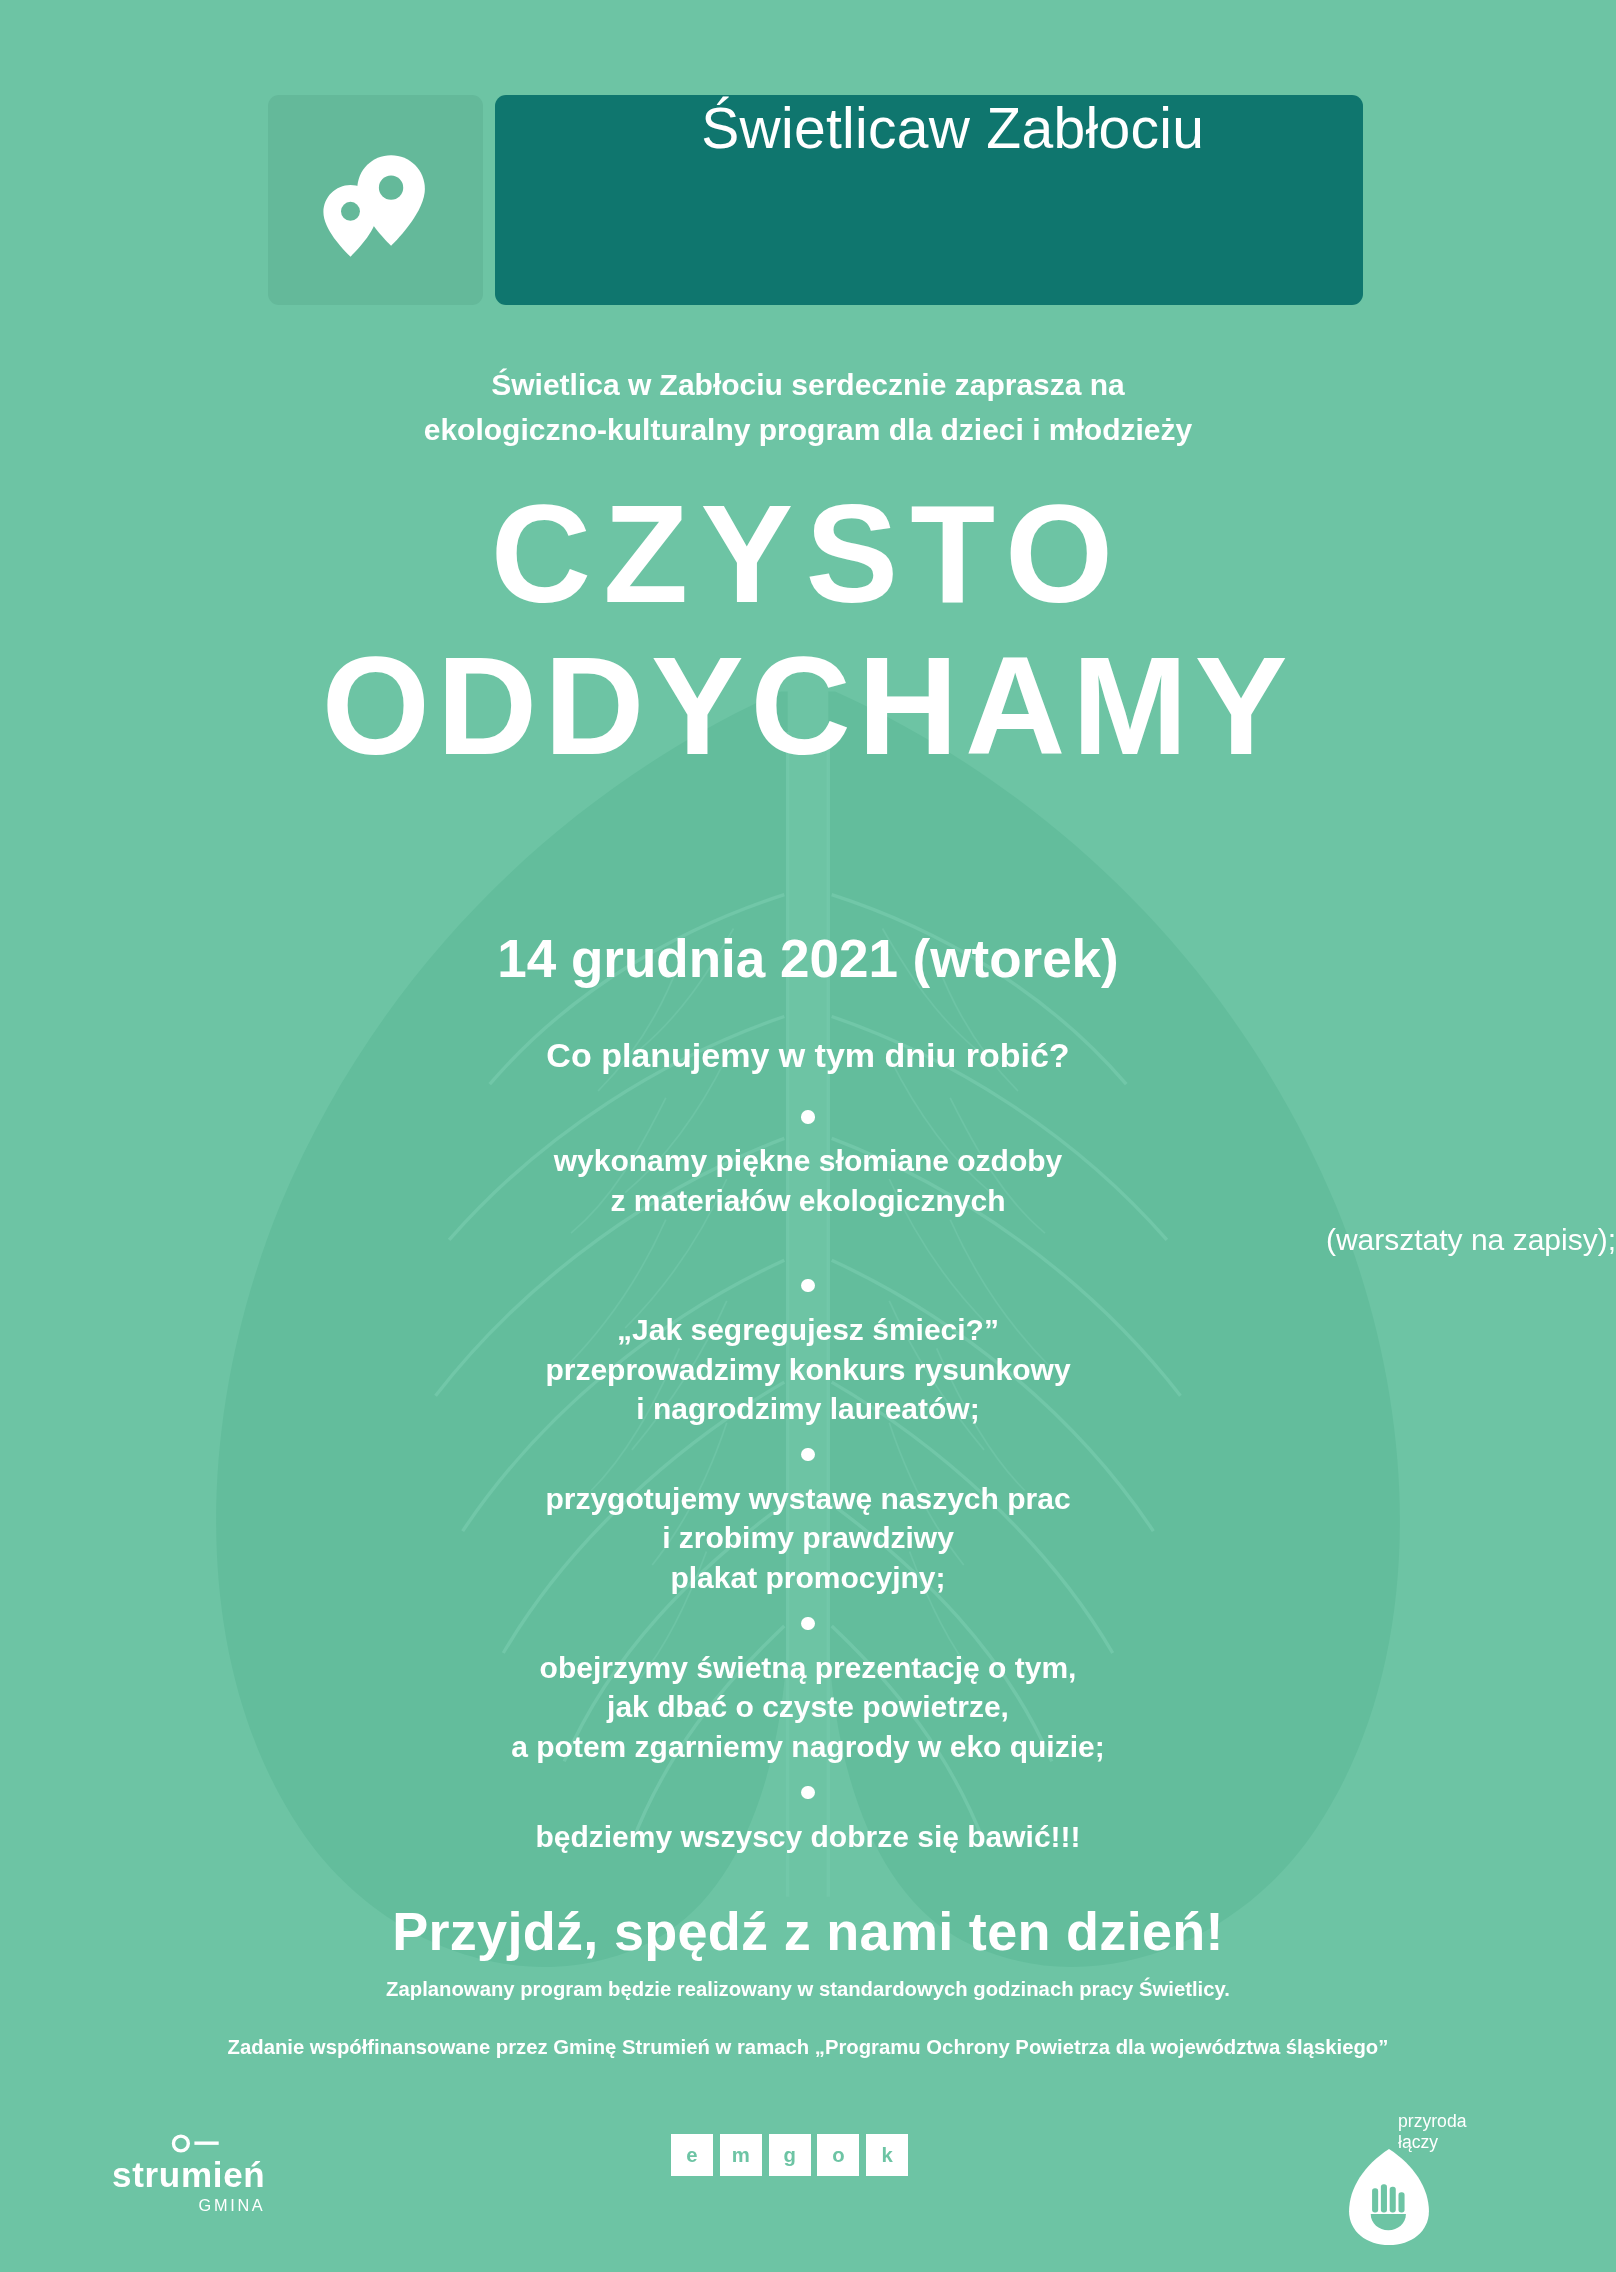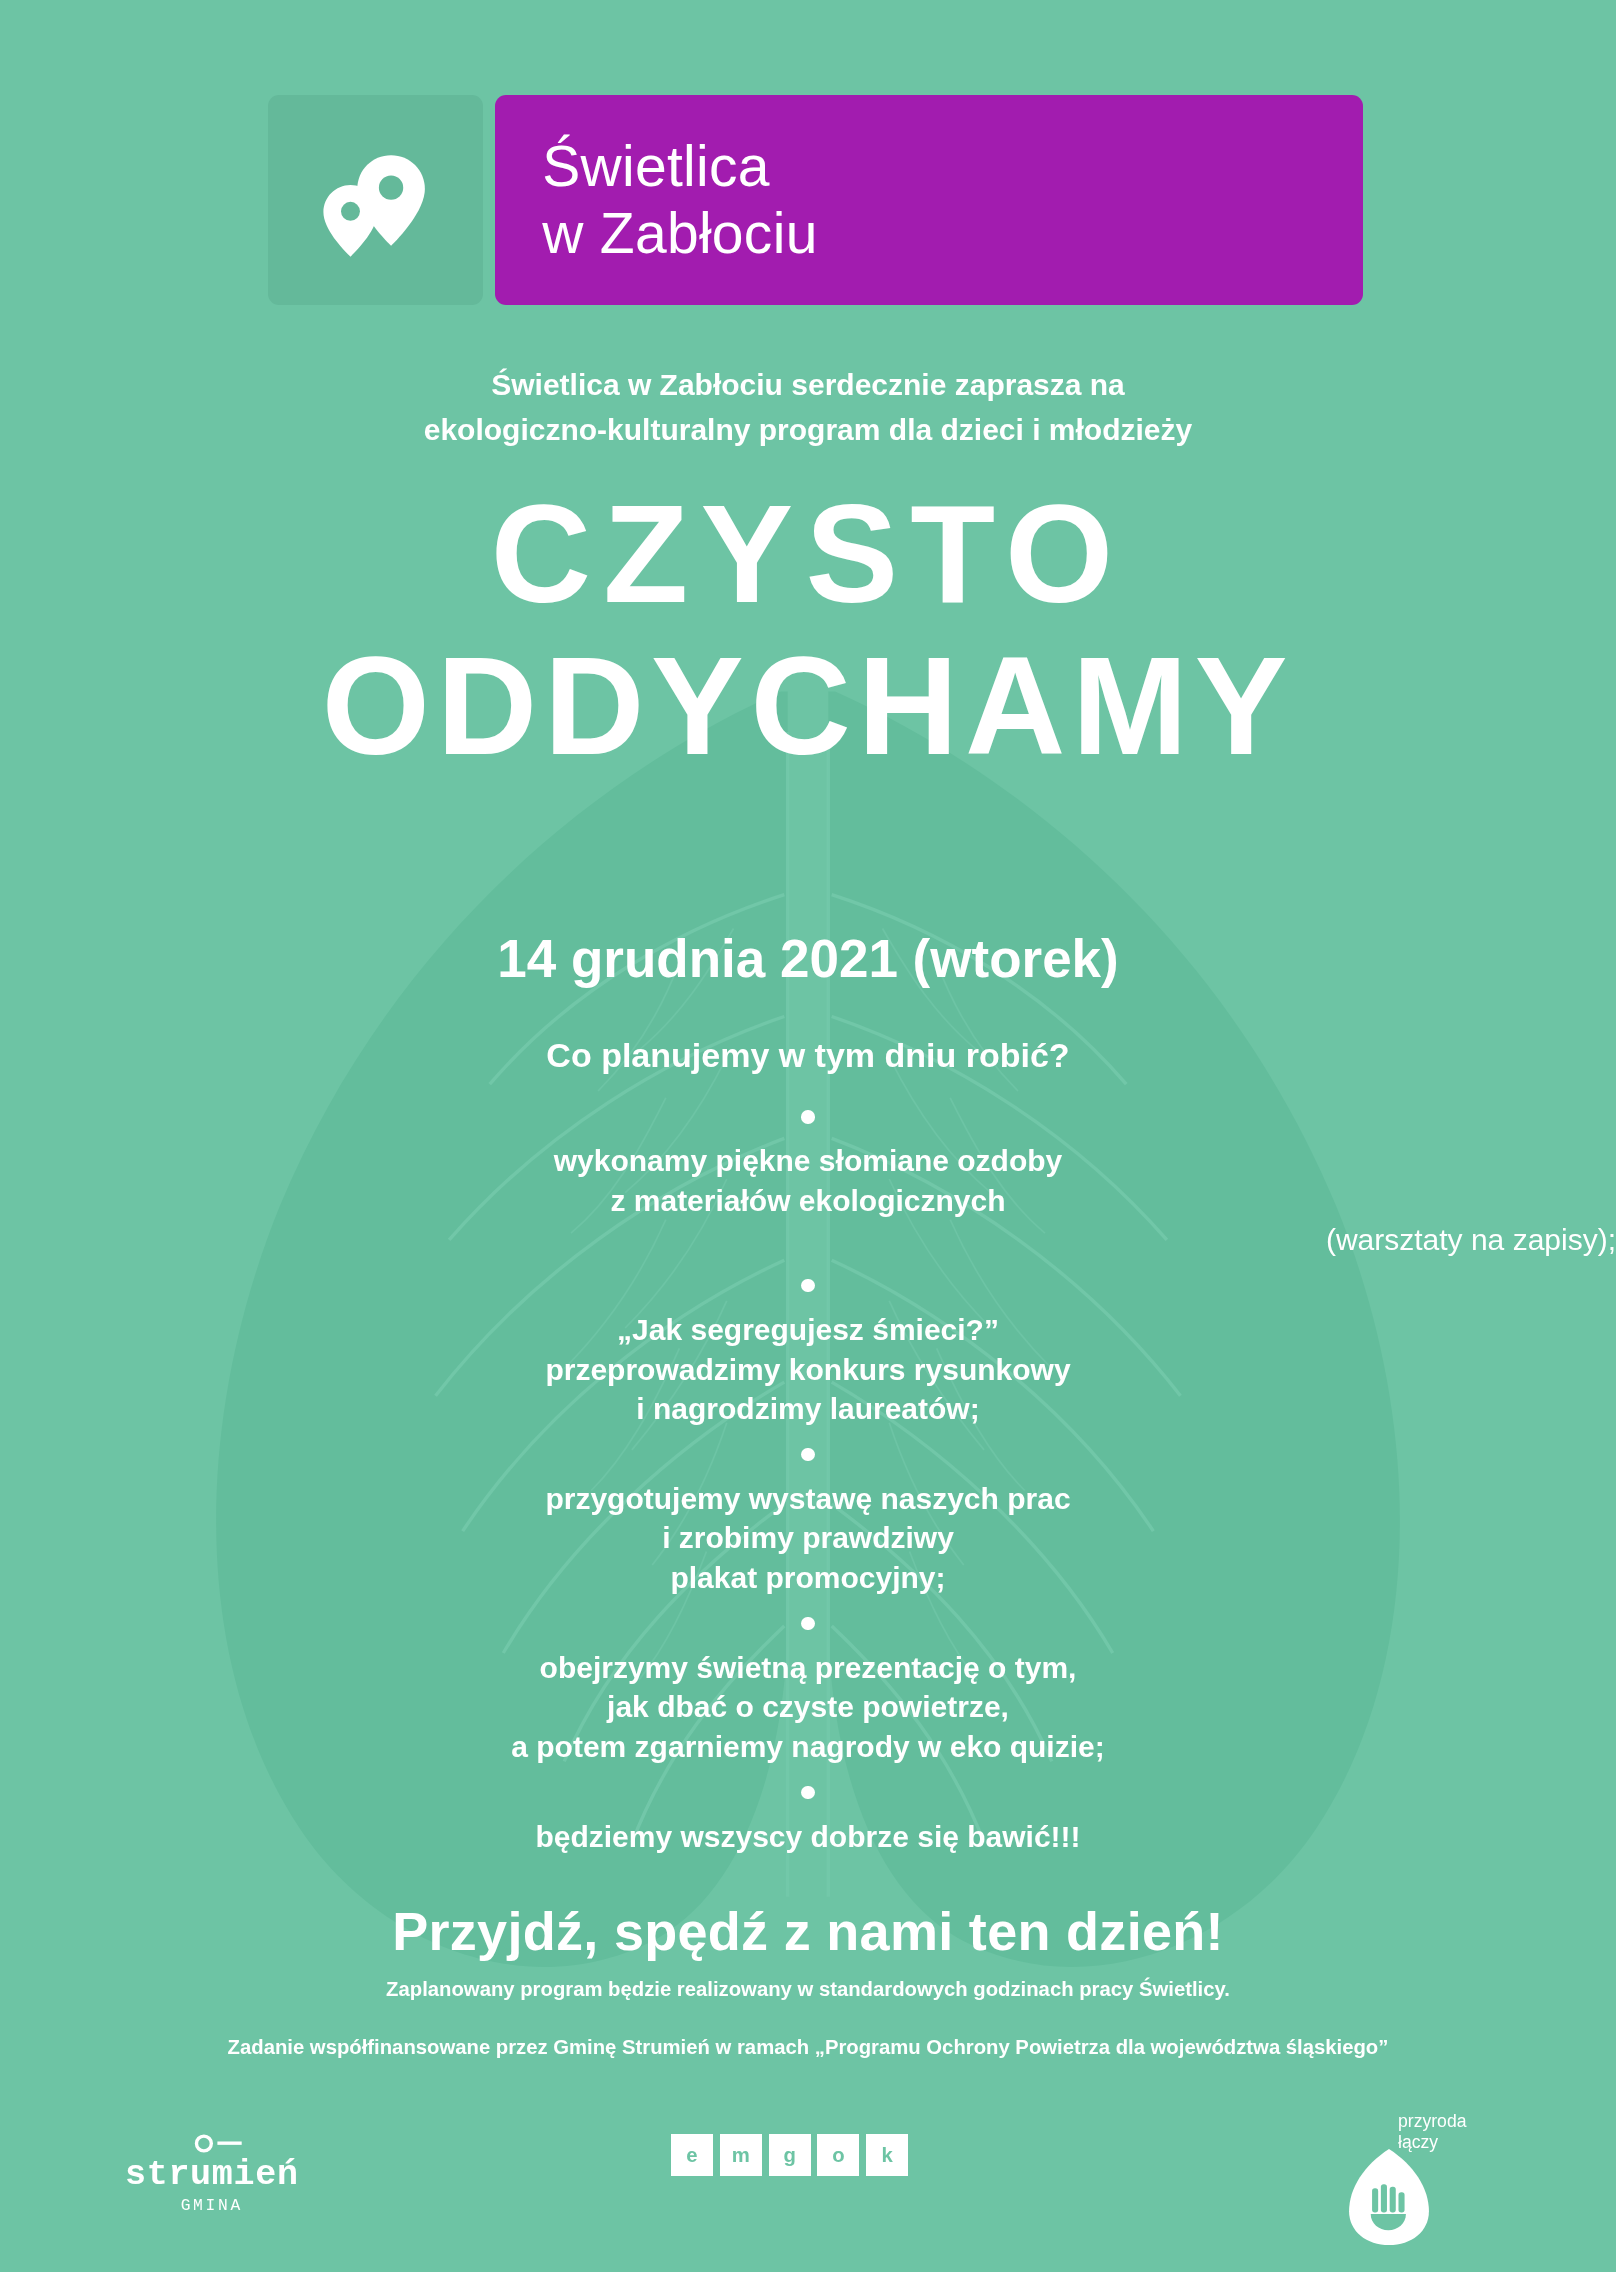--- a/index.html
+++ b/index.html
@@ -44,24 +44,24 @@
     width: 215px;
     background: #64b99a;
     border-radius: 11px;
     display: flex;
     align-items: center;
     justify-content: center;
   }
   .header-title {
     margin-left: 12.2px;
     width: 868px;
-    background: #a21caf;
+    background: #0f766e;
     border-radius: 11px;
     display: flex;
-    flex-direction: column;
+    flex-direction: row;
     justify-content: center;
     padding-left: 47px;
     box-sizing: border-box;
   }
   .header-title span {
     display: block;
     color: #ffffff;
     font-size: 57px;
     line-height: 1.18;
     font-weight: 400;
@@ -184,25 +184,24 @@
   
   .footer {
     position: absolute;
     left: 0;
     top: 2093px;
     width: 1616px;
     height: 156px;
   }
   .logo-strumien {
     position: absolute;
-    left: 125px;
+    left: 112px;
     top: 39px;
     color: #ffffff;
-    text-align: center;
-    font-family: Liberation Mono, monospace;
+    text-align: right;
   }
   .logo-strumien .name {
     font-size: 35px;
     font-weight: bold;
     letter-spacing: 0.7px;
   }
   .logo-strumien .sub {
     font-size: 16.3px;
     letter-spacing: 2.7px;
     margin-top: 1.4px;

